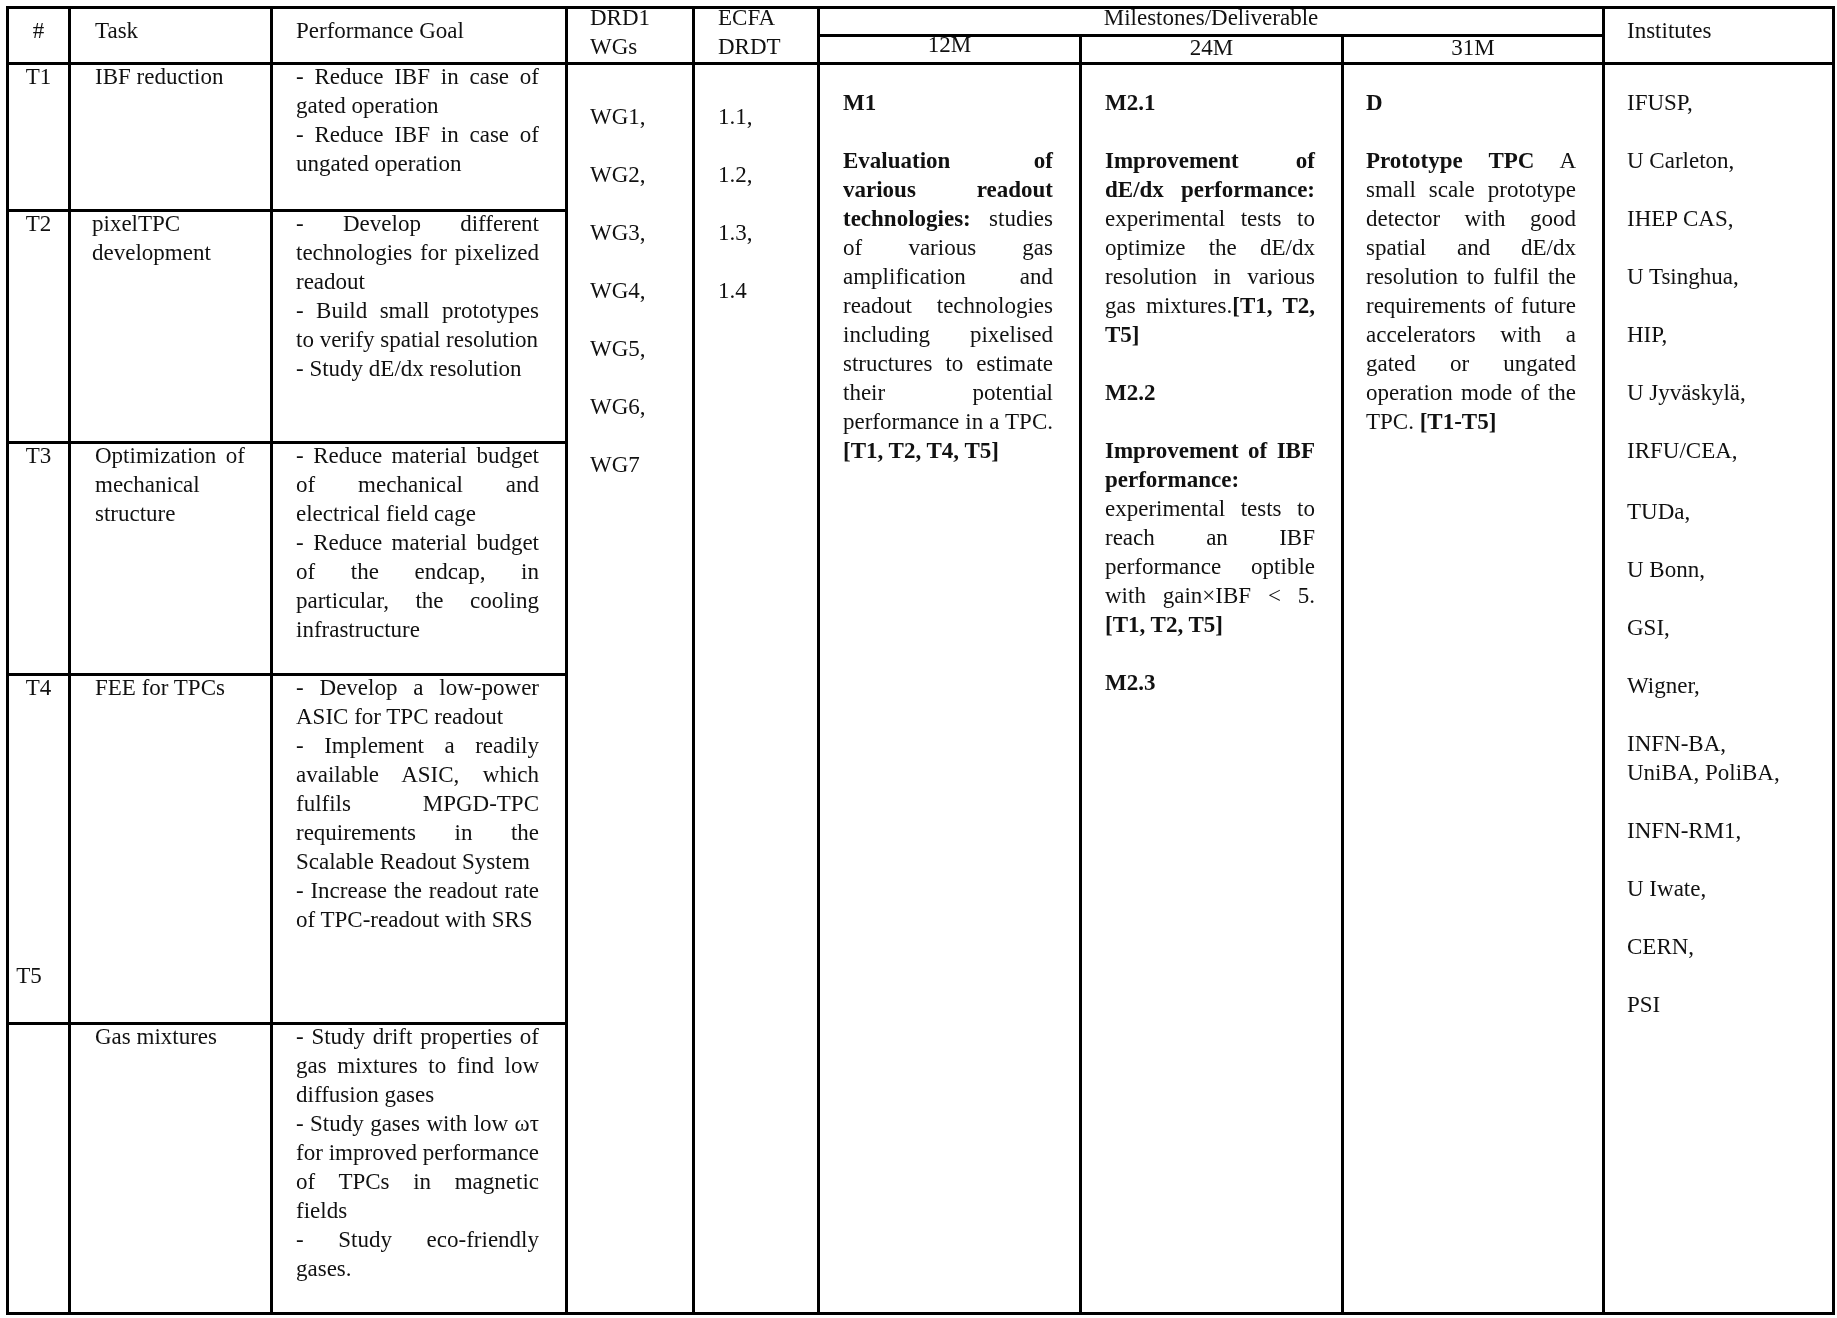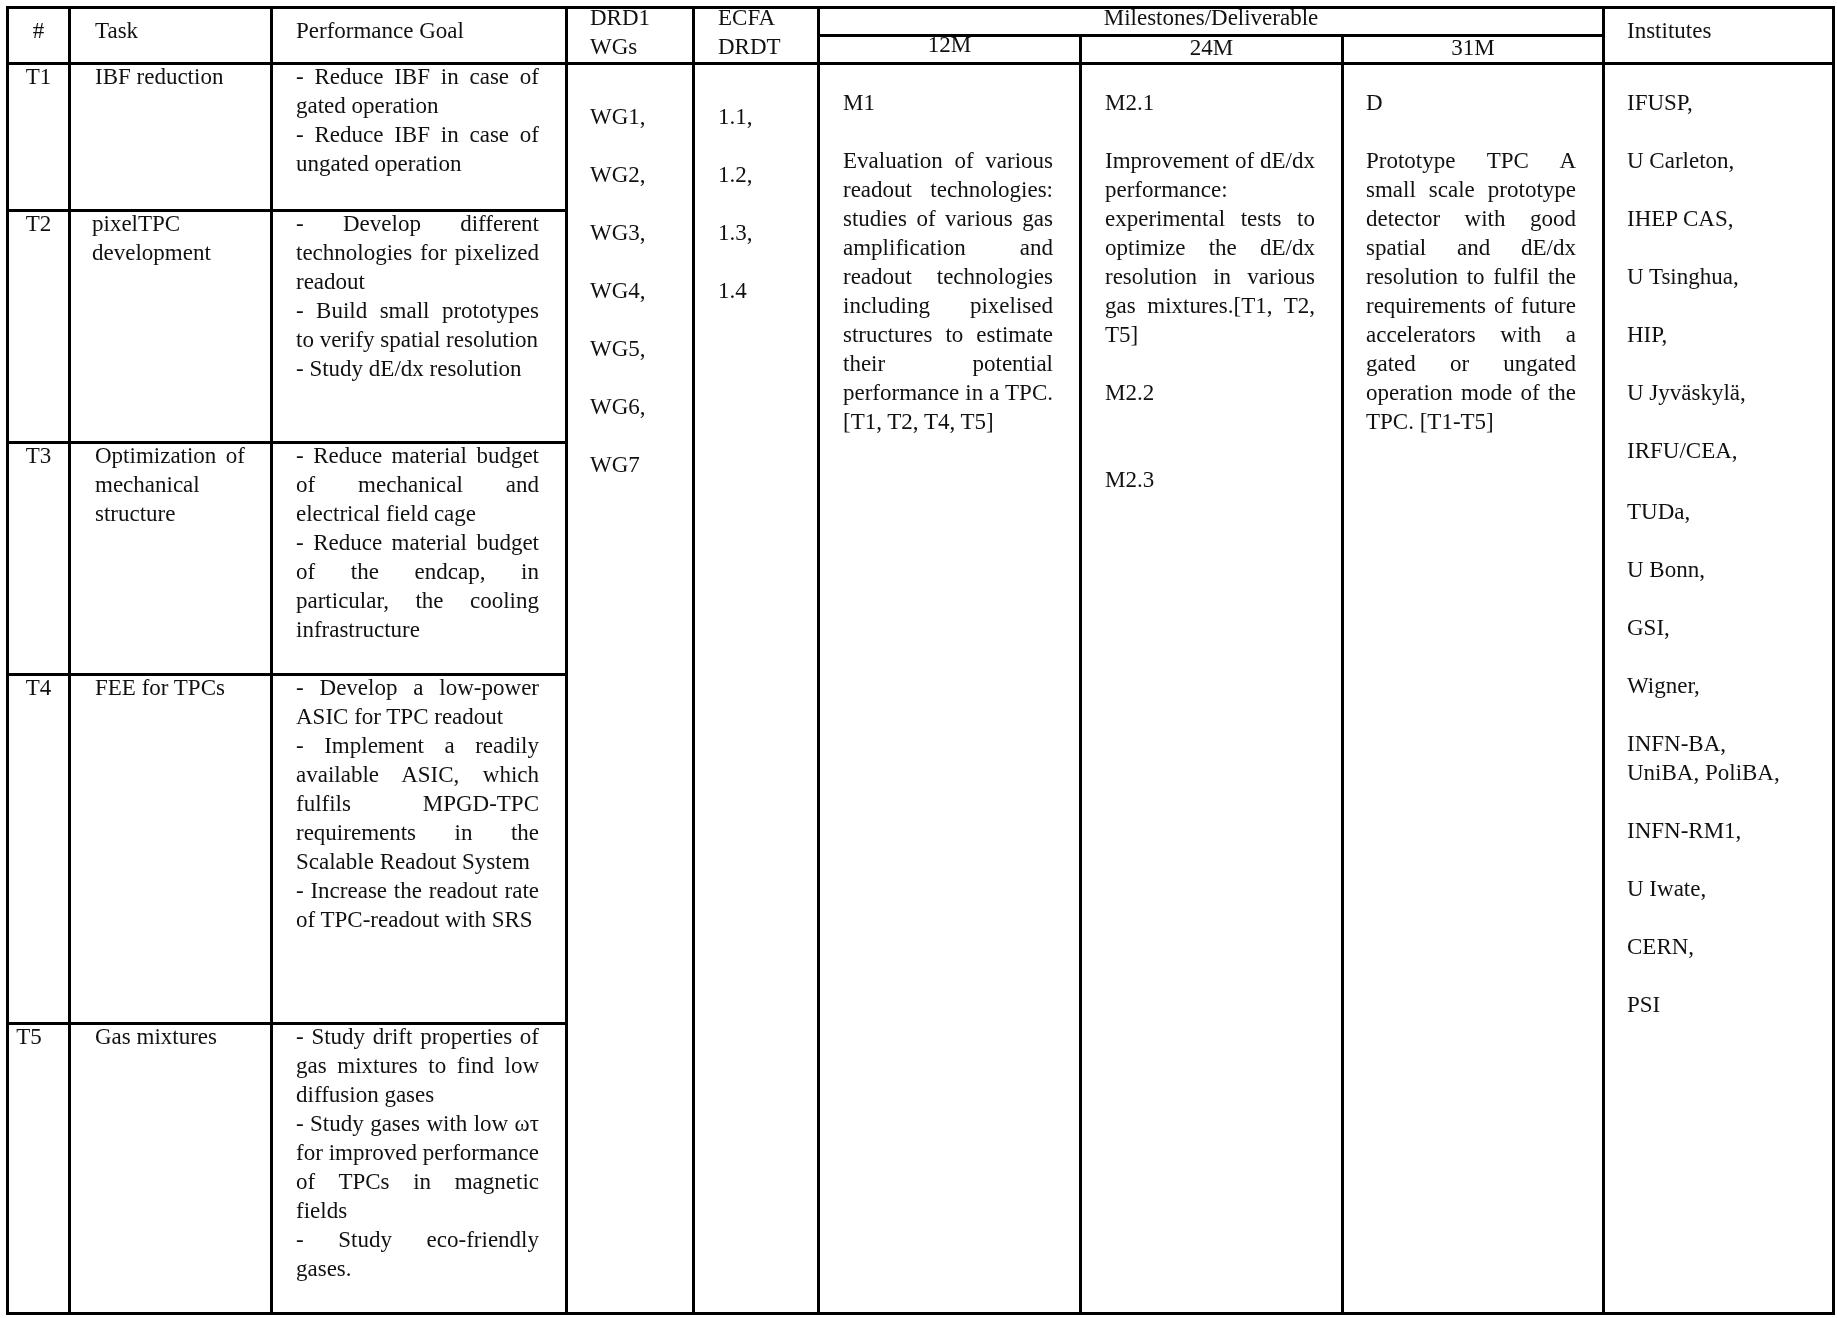--- a/index.html
+++ b/index.html
@@ -7,21 +7,21 @@
          font-family:"Liberation Serif","DejaVu Serif",serif; color:#111; font-size:23px; line-height:29px; }
   .tbl { position:absolute; left:6px; top:6px; width:1829px; height:1309px; box-sizing:border-box;
          border:3px solid #000; }
   .vl { position:absolute; width:3px; background:#000; }
   .hl { position:absolute; height:3px; background:#000; }
   .cell { position:absolute; box-sizing:border-box; }
   .hdr { text-align:left; }
   .ctr { text-align:center; }
   .just { text-align:justify; hyphens:manual; }
   .just p { margin:0; text-align:justify; }
-  .b { font-weight:normal; }
+  .b { font-weight:bold; }
   .gap { height:29px; }
 </style>
 </head>
 <body>
 
 <div class="tbl"></div>
 
 <div class="vl" style="left:68px;top:6px;height:1309px"></div>
 <div class="vl" style="left:270px;top:6px;height:1309px"></div>
 <div class="vl" style="left:565px;top:6px;height:1309px"></div>
@@ -70,21 +70,21 @@
 <div class="cell just" style="left:95px;top:441px;width:150px">Optimization of mechanical structure</div>
 <div class="cell just" style="left:296px;top:441px;width:243px;white-space:pre-line">- Reduce material budget of mechanical and electrical field cage
 - Reduce material budget of the endcap, in particular, the cooling infrastructure</div>
 
 <div class="cell ctr" style="left:9px;top:673px;width:59px">T4</div>
 <div class="cell hdr" style="left:95px;top:673px;width:160px">FEE for TPCs</div>
 <div class="cell just" style="left:296px;top:673px;width:243px;white-space:pre-line">- Develop a low-power ASIC for TPC readout
 - Implement a readily available ASIC, which fulfils MPGD-TPC requirements in the Scalable Readout System
 - Increase the readout rate of TPC-readout with SRS</div>
 
-<div class="cell ctr" style="left:9px;top:1022px;width:40px">T5</div>
+<div class="cell ctr" style="left:9px;top:961px;width:40px">T5</div>
 <div class="cell hdr" style="left:95px;top:1022px;width:160px">Gas mixtures</div>
 <div class="cell just" style="left:296px;top:1022px;width:243px;white-space:pre-line">- Study drift properties of gas mixtures to find low diffusion gases
 - Study gases with low ωτ for improved performance of TPCs in magnetic fields
 - Study eco-friendly gases.</div>
 
 <div class="cell hdr" style="left:590px;top:88px;width:100px;line-height:58px">
   <div>WG1,</div>
   <div>WG2,</div>
   <div>WG3,</div>
   <div>WG4,</div>
@@ -106,20 +106,21 @@
   <p><span class="b">Evaluation of various readout technologies:</span><span> studies of various gas amplification and readout technologies including pixelised structures to estimate their potential performance in a TPC.</span> <span class="b">[T1, T2, T4, T5]</span></p>
 </div>
 
 <div class="cell just" style="left:1105px;top:88px;width:210px">
   <div class="b">M2.1</div>
   <div class="gap"></div>
   <p><span class="b">Improvement of dE/dx performance:</span><span> experimental tests to optimize the dE/dx resolution in various gas mixtures.</span><span class="b">[T1, T2, T5]</span></p>
   <div class="gap"></div>
   <div class="b">M2.2</div>
   <div class="gap"></div>
+  <p><span class="b">Improvement of IBF performance:</span><span> experimental tests to reach an IBF performance optible with gain×IBF &lt; 5.</span> <span class="b">[T1, T2, T5]</span></p>
   <div class="gap"></div>
   <div class="b">M2.3</div>
   <div class="gap"></div>
 </div>
 
 <div class="cell just" style="left:1366px;top:88px;width:210px">
   <div class="b">D</div>
   <div class="gap"></div>
   <p><span class="b">Prototype TPC</span><span> A small scale prototype detector with good spatial and dE/dx resolution to fulfil the requirements of future accelerators with a gated or ungated operation mode of the TPC.</span> <span class="b">[T1-T5]</span></p>
 </div>

